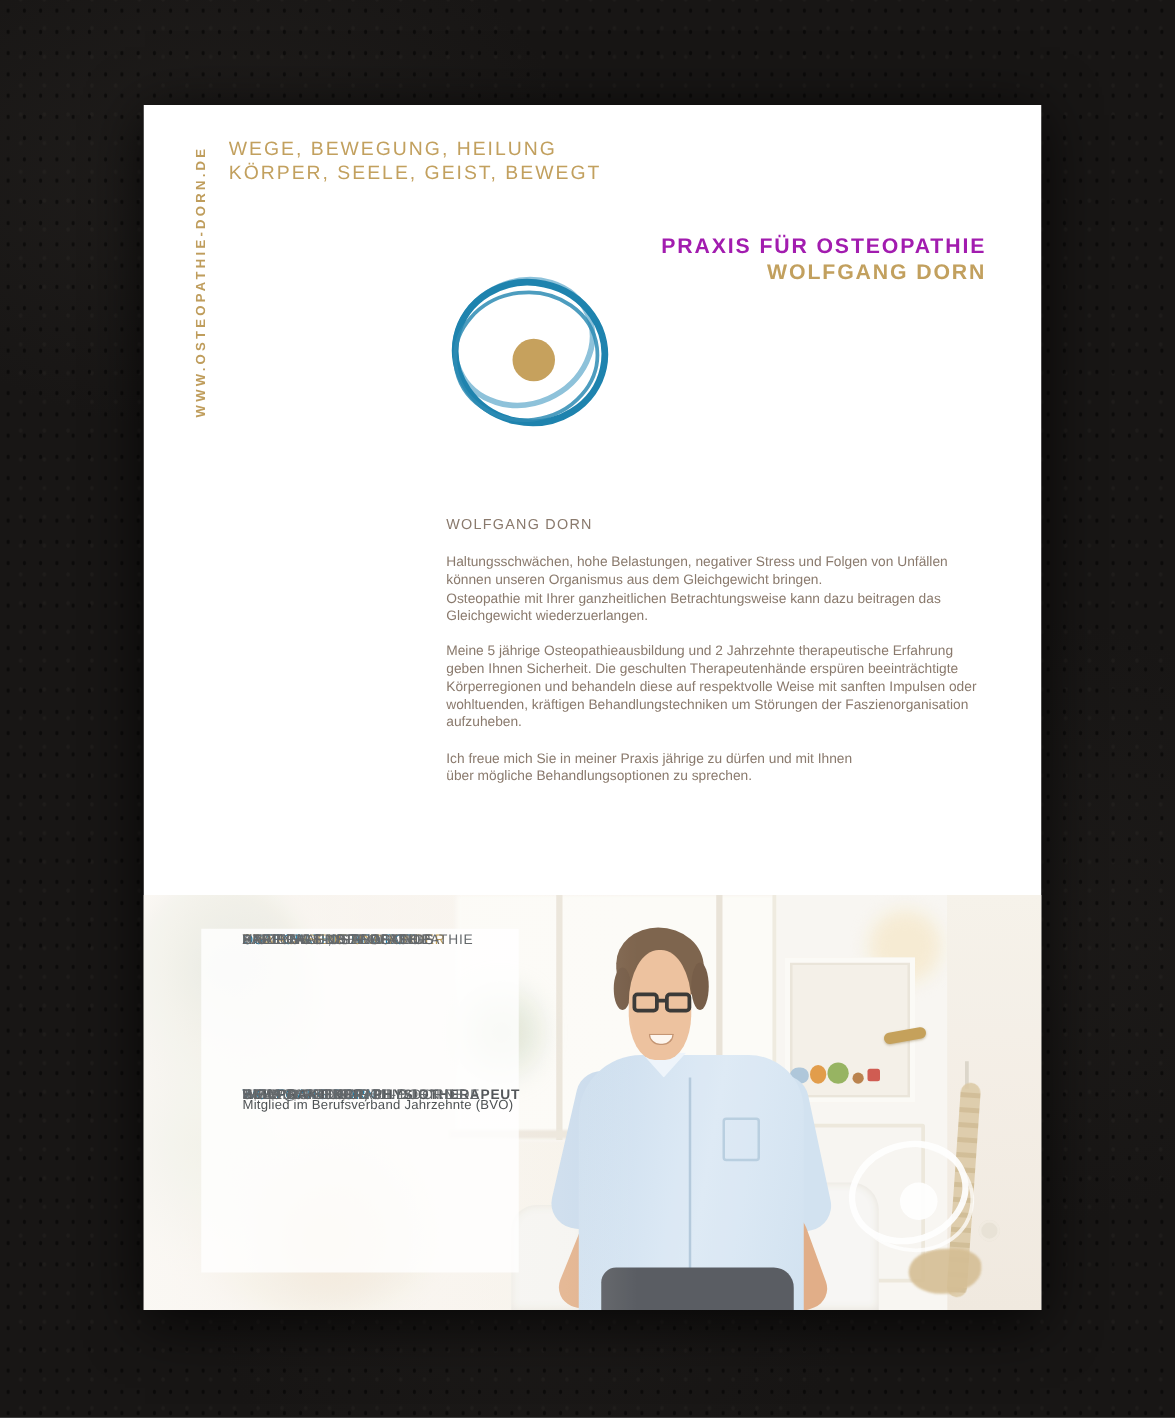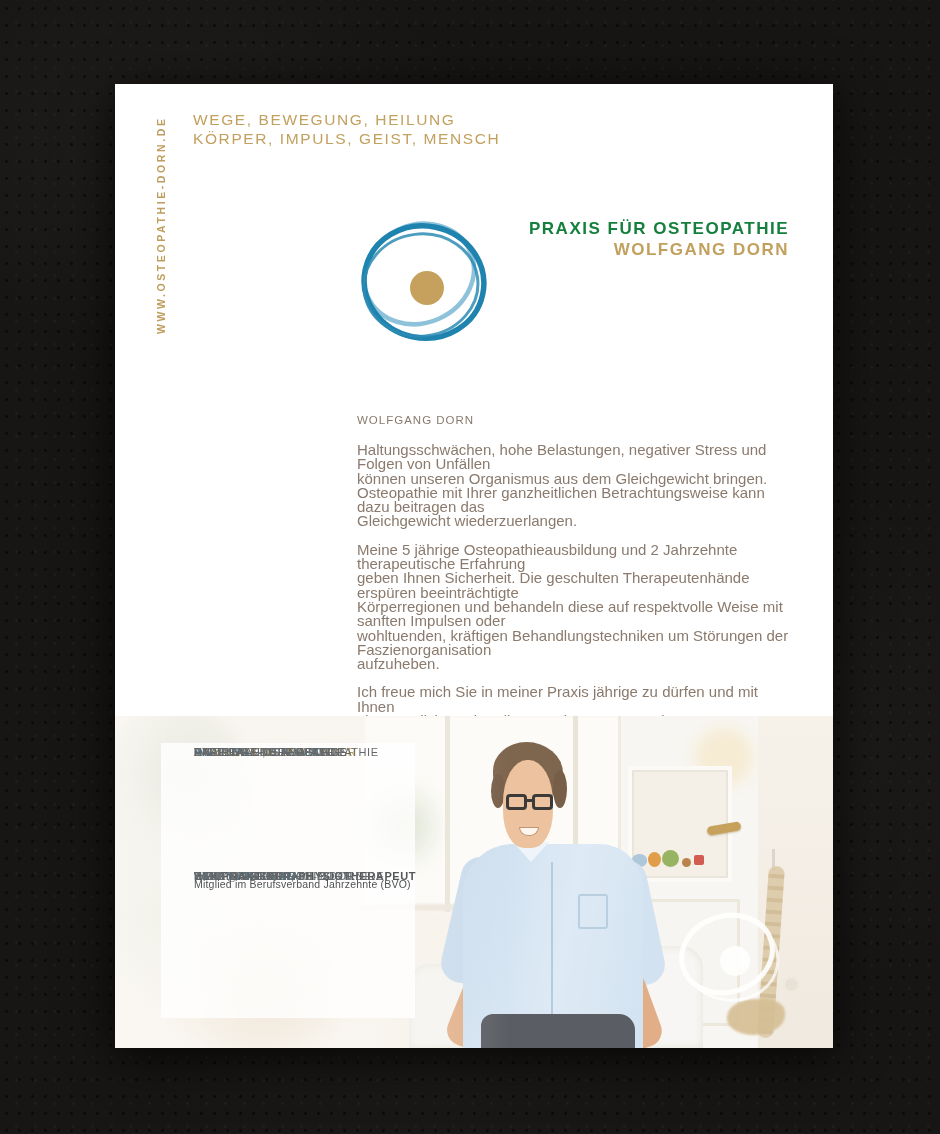--- a/index.html
+++ b/index.html
@@ -25,34 +25,34 @@
     position:absolute; left:115px; top:84px; width:718px; height:964px;
     background:#ffffff; box-shadow:0 8px 45px rgba(0,0,0,.8);
   }
   
   .vertical-url{
     position:absolute; left:40px; top:250px; width:224px;
     transform:rotate(-90deg); transform-origin:0 0;
     font-size:10.5px; font-weight:700; letter-spacing:2.6px; color:#bf9d5c;
     white-space:nowrap;
   }
-  .tagline{ position:absolute; left:78px; top:26px; }
+  .tagline{ position:absolute; left:68px; top:26px; }
   .tagline-line{
     font-size:15.5px; line-height:19.3px; letter-spacing:1.6px;
     color:#c2a05e; white-space:nowrap;
   }
   .practice-heading{ position:absolute; right:44px; top:102px; text-align:right; }
   .ph-line{ font-size:17px; font-weight:700; letter-spacing:1.5px; line-height:21px; white-space:nowrap; }
-  .ph-blue{ color:#15803d;margin-top:32px; }
+  .ph-blue{ color:#a21caf; }
   .ph-gold{ color:#c2a05e; }
   .logo{ position:absolute; left:241px; top:128px; width:135px; height:136px; }
   
   .intro{ position:absolute; left:242px; top:330px; width:440px; color:#8a7a6d; }
   .intro-heading{ font-size:11.5px; letter-spacing:1px; margin-bottom:17px; }
-  .intro p{ font-size:15px; line-height:14.3px; white-space:pre-line; margin-bottom:14px; }
+  .intro p{ font-size:11px; line-height:14.3px; white-space:pre-line; margin-bottom:14px; }
   
   .photo{ position:absolute; left:0; top:632px; width:718px; height:332px; overflow:hidden;
     background:linear-gradient(95deg,#f1eadf 0%,#f7f2ea 35%,#f6f1e8 62%,#f1ebe1 100%); }
   .photo div{ position:absolute; }
   .window{ left:250px; top:0; width:275px; height:196px; background:#fcfbf7; filter:blur(1.5px); }
   .mullion{ background:#e8e1d5; }
   .m1{ left:330px; top:0; width:5px; height:196px; }
   .m2{ left:458px; top:0; width:5px; height:196px; }
   .sill{ left:244px; top:188px; width:288px; height:7px; background:#eae3d7; filter:blur(1px); }
   .plant1{ left:-20px; top:-15px; width:160px; height:210px; border-radius:50%;
@@ -129,21 +129,21 @@
 
 <div class="canvas">
   <div class="speckle"></div>
 
   <div class="card">
 
     <div class="vertical-url">WWW.OSTEOPATHIE-DORN.DE</div>
 
     <div class="tagline">
       <div class="tagline-line">WEGE, BEWEGUNG, HEILUNG</div>
-      <div class="tagline-line">KÖRPER, IMPULS, GEIST, MENSCH</div>
+      <div class="tagline-line">KÖRPER, SEELE, GEIST, BEWEGT</div>
     </div>
 
     <div class="practice-heading">
       <div class="ph-line ph-blue">PRAXIS FÜR OSTEOPATHIE</div>
       <div class="ph-line ph-gold">WOLFGANG DORN</div>
     </div>
 
     <svg class="logo" viewBox="0 0 135 136">
       <ellipse cx="63" cy="62" rx="56" ry="49" transform="rotate(-24 63 62)" fill="none" stroke="#8ec2da" stroke-width="4.5"></ellipse>
       <ellipse cx="68" cy="70" rx="60" ry="56" transform="rotate(12 68 70)" fill="none" stroke="#1e83ae" stroke-width="5.5"></ellipse>

